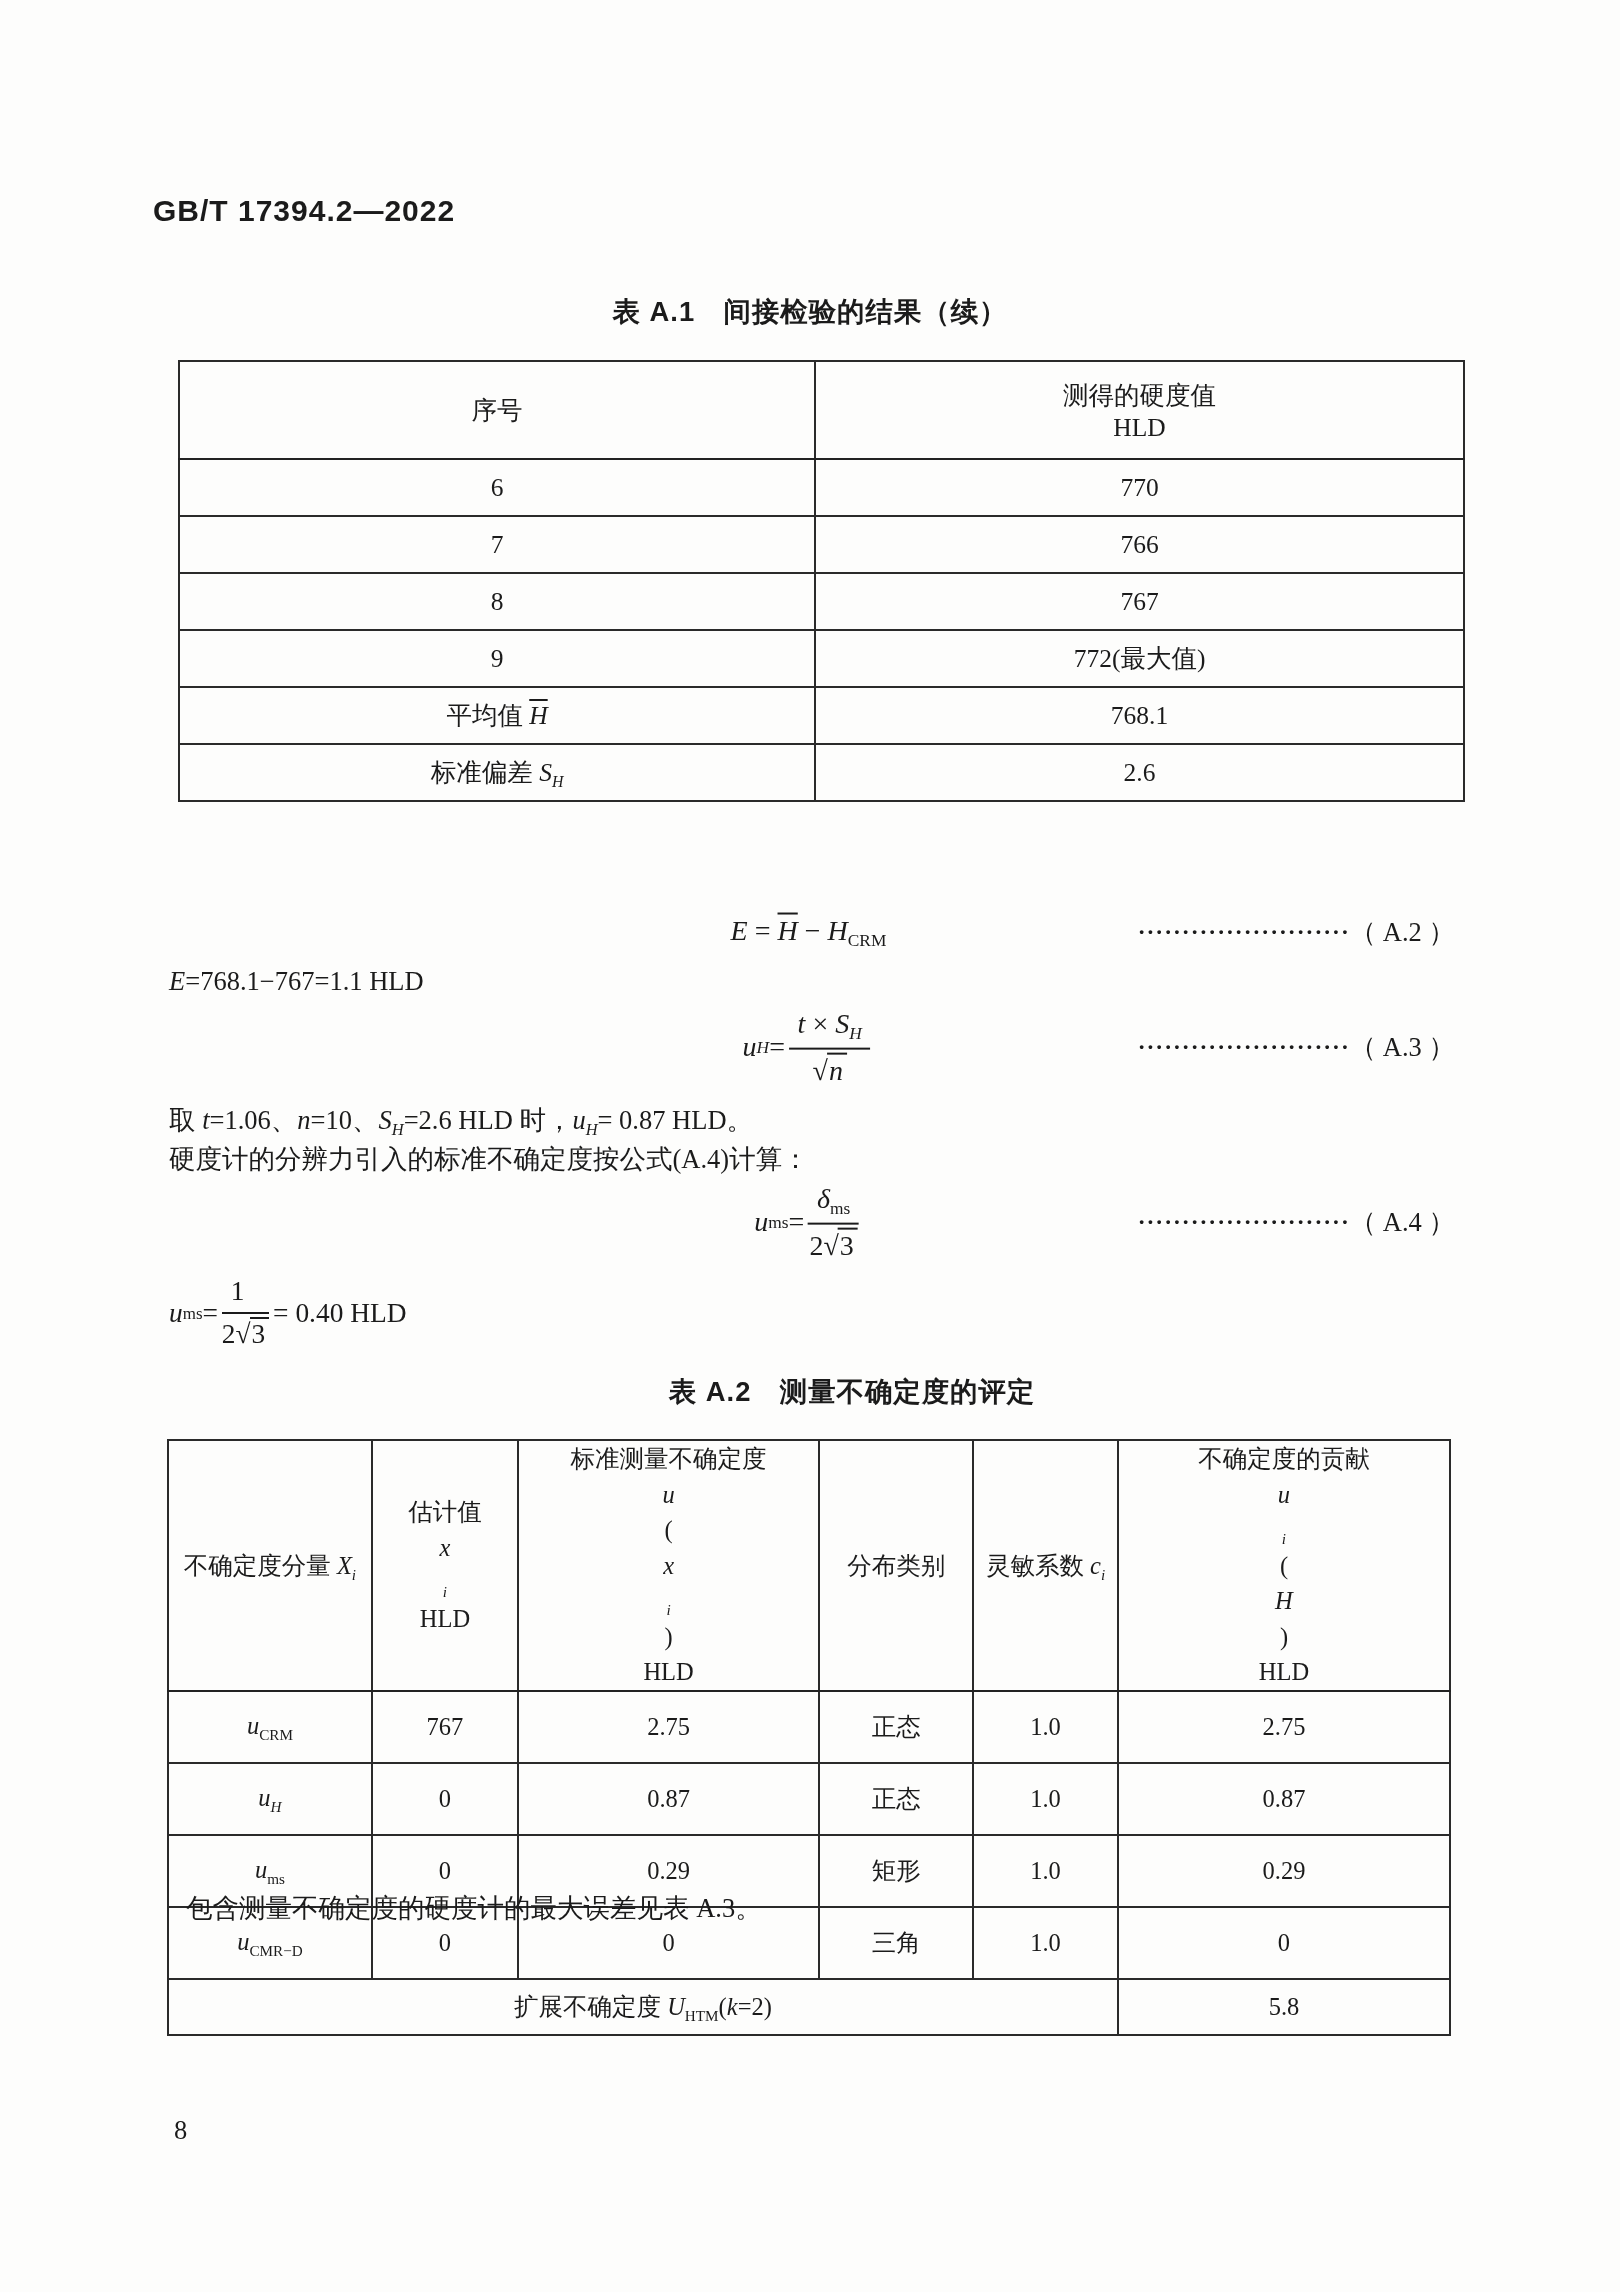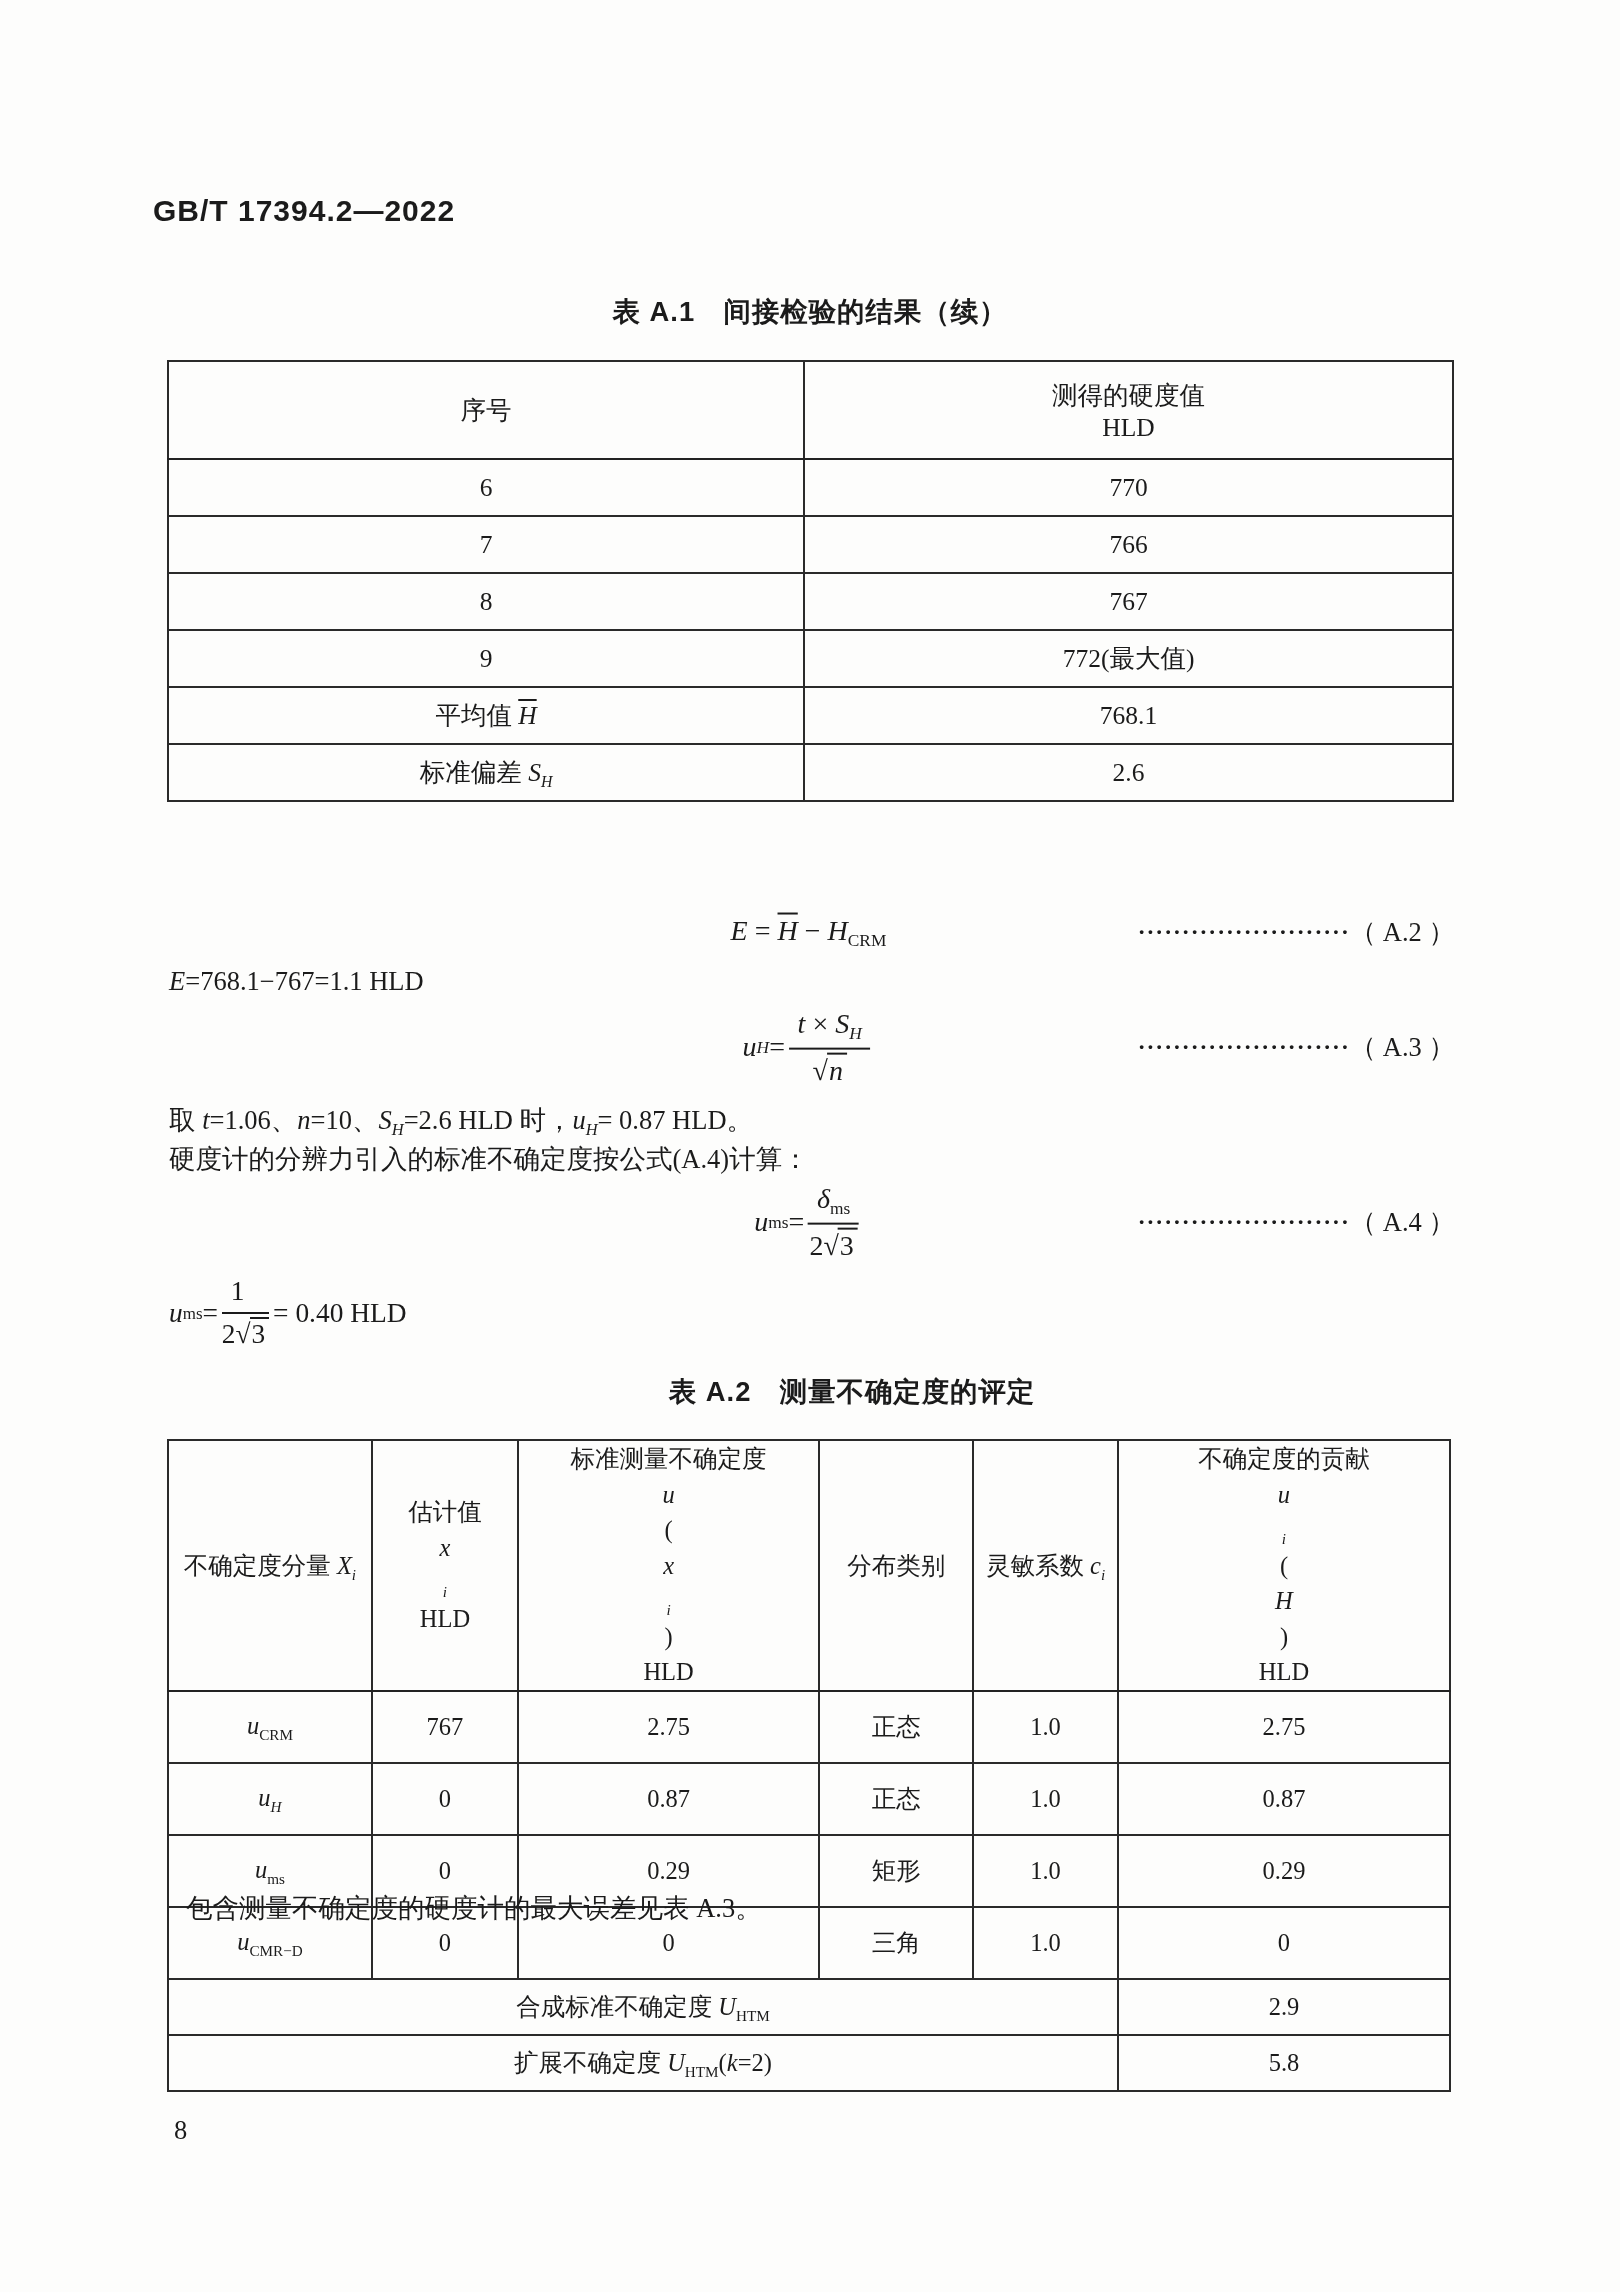--- a/index.html
+++ b/index.html
@@ -27,21 +27,21 @@
   .tbl-title { left:0; width:100%; font-size:27.4px; font-weight:bold; letter-spacing:1px;text-align:center; }
   .t1-title { top:294px; }
   .t2-title { top:1374px;margin-left:42px; }
 
   
   table { border-collapse:collapse; table-layout:fixed; }
   td,th { border:2px solid #2a2a2a; text-align:center; vertical-align:middle; font-weight:normal; }
   .tbl { border:2.9px solid #222; }
   .tbl .hdr td, .tbl .hdr th { border-bottom:2.9px solid #222; }
 
-  .table-a1 { left:167px; top:360px; width:1287px; font-size:25.5px;padding-left:12px; }
+  .table-a1 { left:178px; top:360px; width:1287px; font-size:25.5px;padding-left:12px; }
   .table-a1 .hdr th { height:98px; }
   .table-a1 td { height:57px; }
 
   .table-a2 { left:167px; top:1439px; width:1284px; font-size:24.5px; }
   .table-a2 .hdr th { height:90px; line-height:1.45; }
   .table-a2 td { height:72px; }
   .table-a2 .sum td { height:56px; }
 
   .stack span { display:block; }
 
@@ -252,26 +252,20 @@
   <tr>
     <td><span class="it">u</span><sub>CMR−D</sub></td>
     <td>0</td>
     <td>0</td>
     <td>三角</td>
     <td>1.0</td>
     <td>0</td>
   </tr>
   <tr class="sum">
     <td colspan="5">
-      <span>合成标准不确定度 </span><span class="it">U</span><sub>HTM</sub><span></span><span class="it"></span><span></span>
-    </td>
-    <td>2.9</td>
-  </tr>
-  <tr class="sum">
-    <td colspan="5">
       <span>扩展不确定度 </span><span class="it">U</span><sub>HTM</sub><span>(</span><span class="it">k</span><span>=2)</span>
     </td>
     <td>5.8</td>
   </tr>
 </tbody>
   </table>
 
 <div class="abs note-after">包含测量不确定度的硬度计的最大误差见表 A.3。</div>
 
 <div class="abs page-num">8</div>

